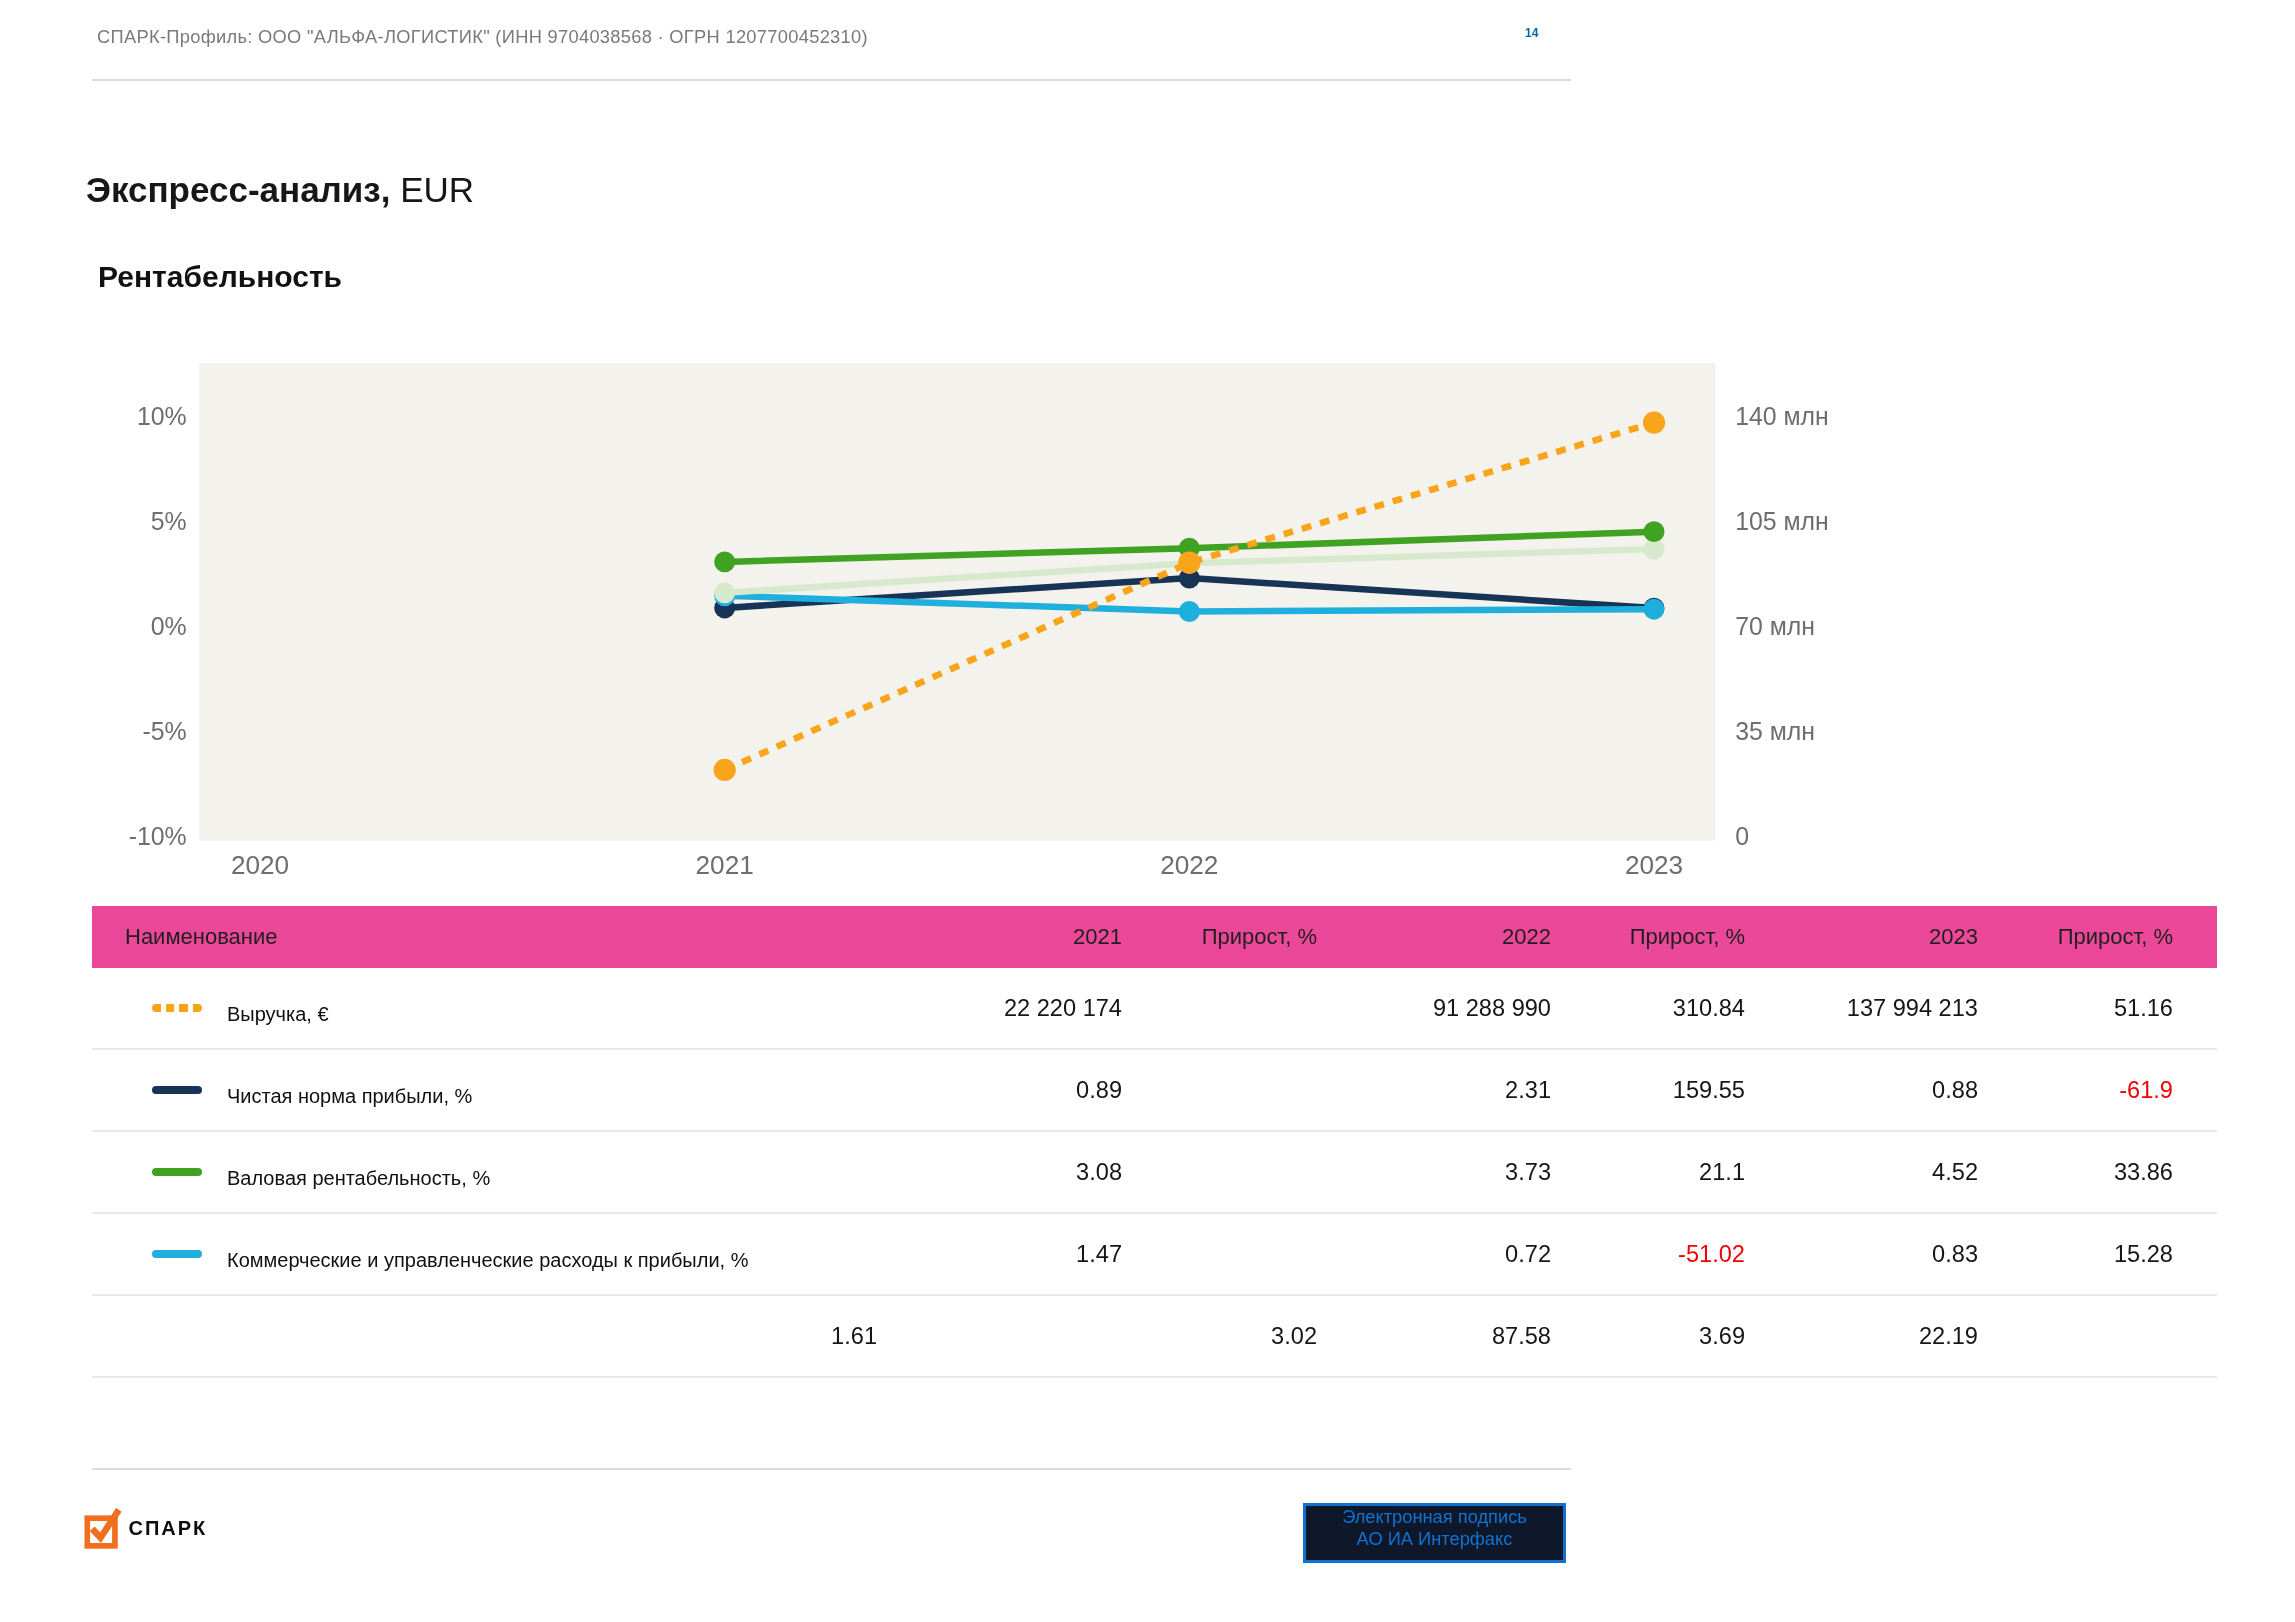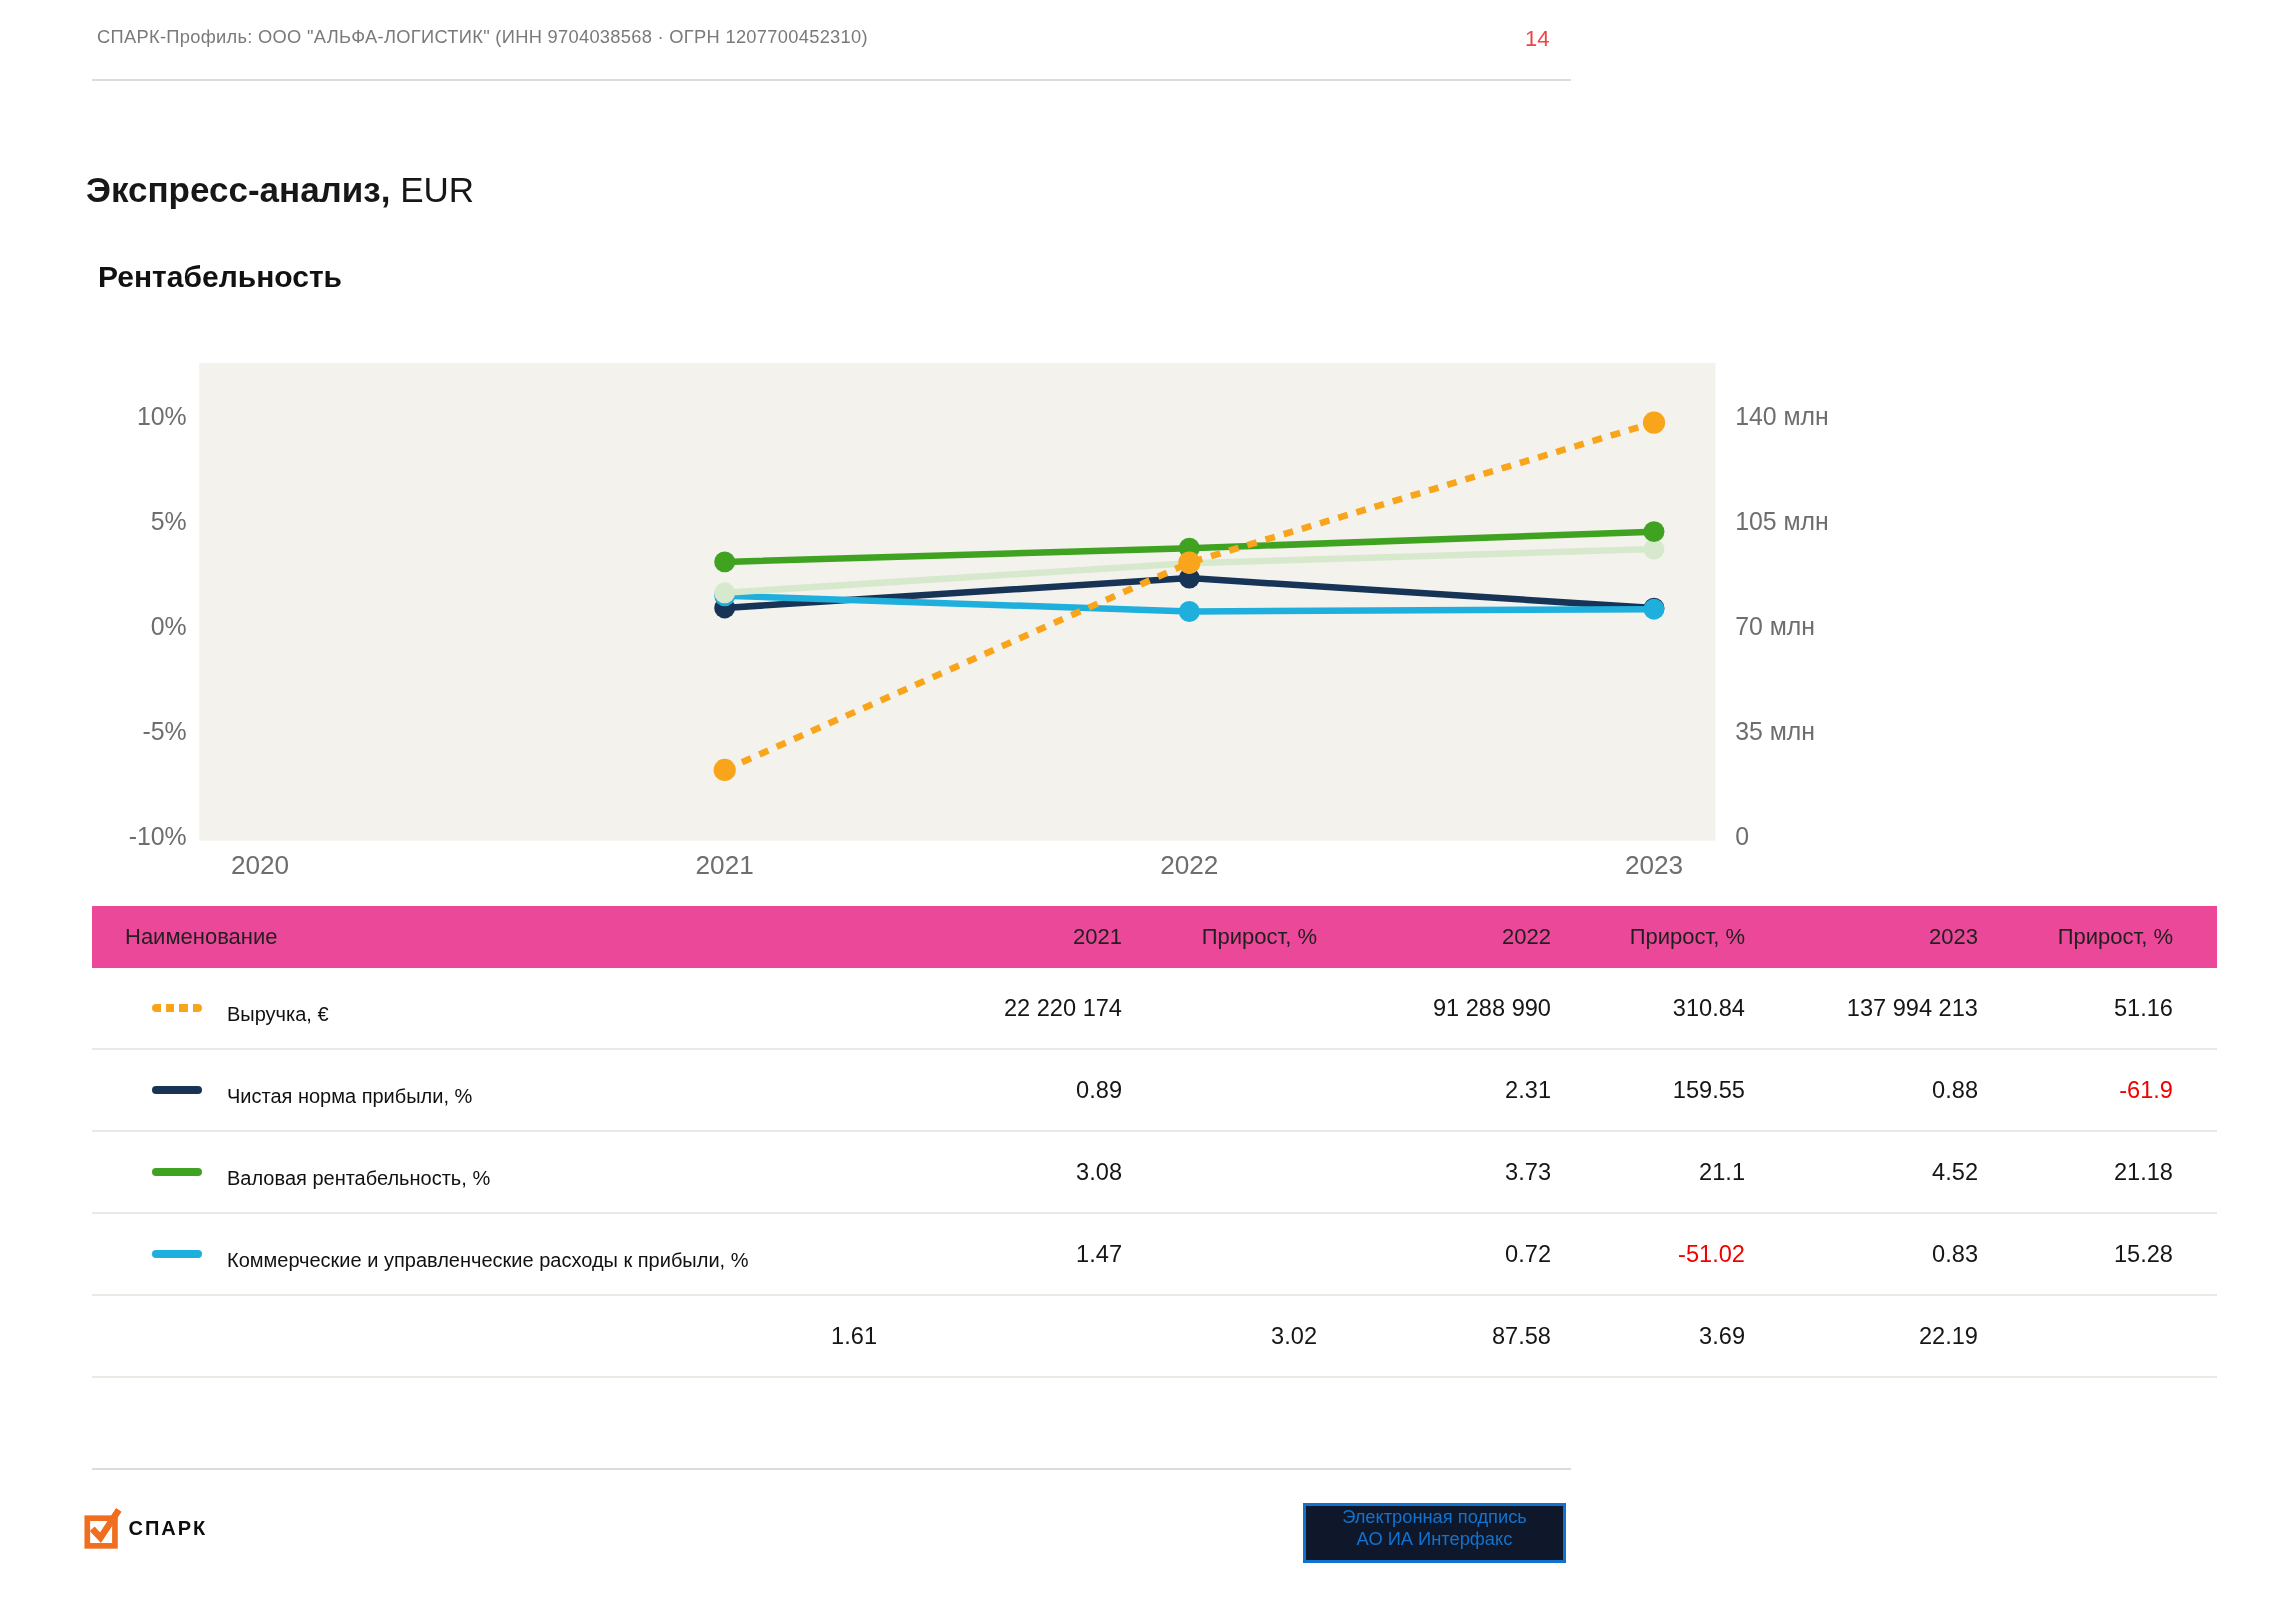--- a/index.html
+++ b/index.html
@@ -3,21 +3,21 @@
 <meta charset="utf-8">
 <style>
   html,body{margin:0;padding:0;}
   body{
     width:2295px;height:1623px;position:relative;background:#ffffff;
     font-family:"Liberation Sans", sans-serif;color:#1c1c1c;overflow:hidden;
   }
   .abs{position:absolute;}
   
   .doc-header{left:97px;top:26px;font-size:18.3px;color:#7a7a7a;letter-spacing:0.3px;}
-  .page-num{left:1525px;top:26px;font-size:22px;color:#ef4444;}
+  .page-num{left:1525px;top:26px;font-size:12px;color:#0369a1;font-weight:bold;}
   .rule{left:92px;width:1479px;height:2px;background:#dcdcdc;}
   .rule.top{top:79px;}
   .rule.bottom{top:1468px;}
   
   .title{left:86px;top:170px;font-size:35px;color:#171717;}
   .title .b{font-weight:700;}
   .subtitle{left:98px;top:260px;font-size:30px;font-weight:700;color:#111;}
   
   .chart{left:65px;top:353px;}
   svg text{font-family:"Liberation Sans", sans-serif;fill:#6e6e6e;}
@@ -128,21 +128,21 @@
       <div class="trow">
         <div class="namecell">
           <span class="swatch" style="background: rgb(63, 162, 33);"></span>
           <span class="rowlabel">Валовая рентабельность, %</span>
         </div>
         <div class="num">3.08</div>
         <div class="num"></div>
         <div class="num">3.73</div>
         <div class="num">21.1</div>
         <div class="num">4.52</div>
-        <div class="num">21.18</div>
+        <div class="num">33.86</div>
       </div>
       <div class="trow">
         <div class="namecell">
           <span class="swatch" style="background: rgb(31, 175, 220);"></span>
           <span class="rowlabel">Коммерческие и управленческие расходы к прибыли, %</span>
         </div>
         <div class="num">1.47</div>
         <div class="num"></div>
         <div class="num">0.72</div>
         <div class="num neg">-51.02</div>

